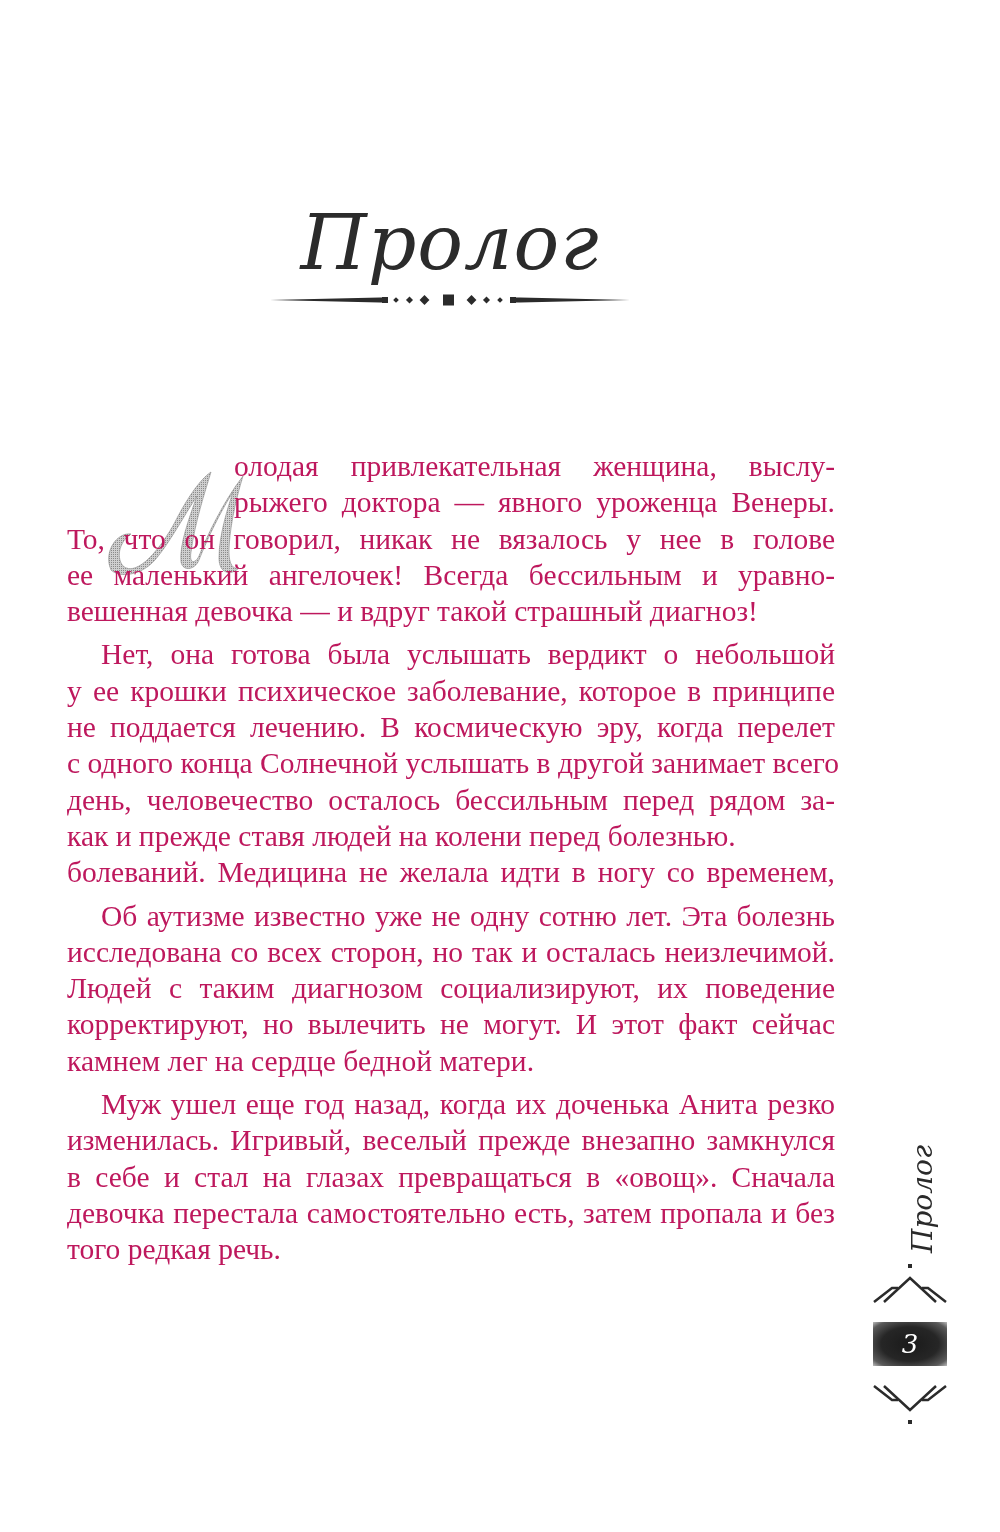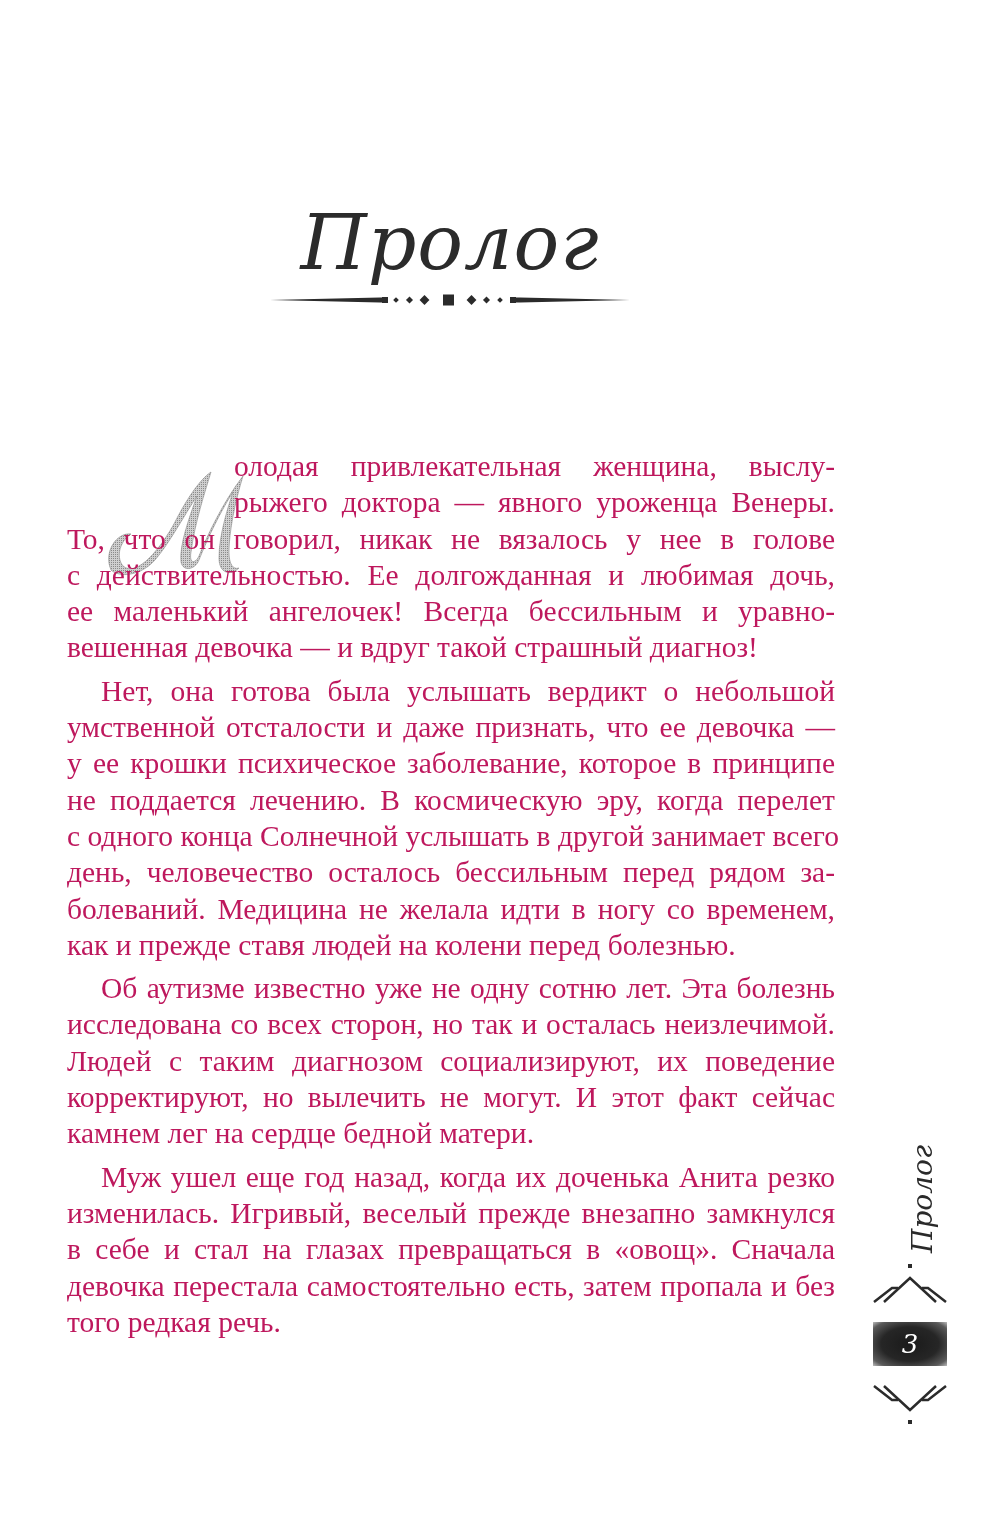--- a/index.html
+++ b/index.html
@@ -105,34 +105,32 @@
       </pattern>
     </defs>
     <path d="M8,118 C0,100 14,80 28,82 C18,88 12,104 20,114 C34,126 58,96 72,70 C82,50 96,28 108,20 C102,40 92,70 88,100 C86,112 92,112 96,104 C104,84 120,50 140,24 C132,50 126,80 126,100 C126,112 130,118 136,116 C128,124 116,122 116,106 C116,84 124,58 130,40 C116,62 104,88 96,108 C92,118 80,120 78,110 C76,94 86,66 94,44 C82,62 66,92 52,108 C38,124 16,126 8,118 Z" fill="url(#dots)" stroke="#8a8a8a" stroke-width="0.6"></path>
   </svg>
 
   <div class="body-text">
     <div>
       <span class="line dropcap-line">олодая привлекательная женщина, выслу-</span>
       <span class="line dropcap-line">рыжего доктора — явного уроженца Венеры.</span>
       <span class="line">То, что он говорил, никак не вязалось у нее в голове</span>
-      <span class="line">с действительностью. Ее долгожданная и любимая дочь,</span>
       <span class="line">ее маленький ангелочек! Всегда бессильным и уравно-</span>
       <span class="line last">вешенная девочка — и вдруг такой страшный диагноз!</span>
     </div>
     <div class="para-gap"></div>
     <div>
       <span class="line indent">Нет, она готова была услышать вердикт о небольшой</span>
-      <span class="line">умственной отсталости и даже признать, что ее девочка —</span>
       <span class="line">у ее крошки психическое заболевание, которое в принципе</span>
       <span class="line">не поддается лечению. В космическую эру, когда перелет</span>
       <span class="line">с одного конца Солнечной услышать в другой занимает всего</span>
       <span class="line">день, человечество осталось бессильным перед рядом за-</span>
+      <span class="line last">как и прежде ставя людей на колени перед болезнью.</span>
       <span class="line">болеваний. Медицина не желала идти в ногу со временем,</span>
-      <span class="line last">как и прежде ставя людей на колени перед болезнью.</span>
     </div>
     <div class="para-gap"></div>
     <div>
       <span class="line indent">Об аутизме известно уже не одну сотню лет. Эта болезнь</span>
       <span class="line">исследована со всех сторон, но так и осталась неизлечимой.</span>
       <span class="line">Людей с таким диагнозом социализируют, их поведение</span>
       <span class="line">корректируют, но вылечить не могут. И этот факт сейчас</span>
       <span class="line last">камнем лег на сердце бедной матери.</span>
     </div>
     <div class="para-gap"></div>

